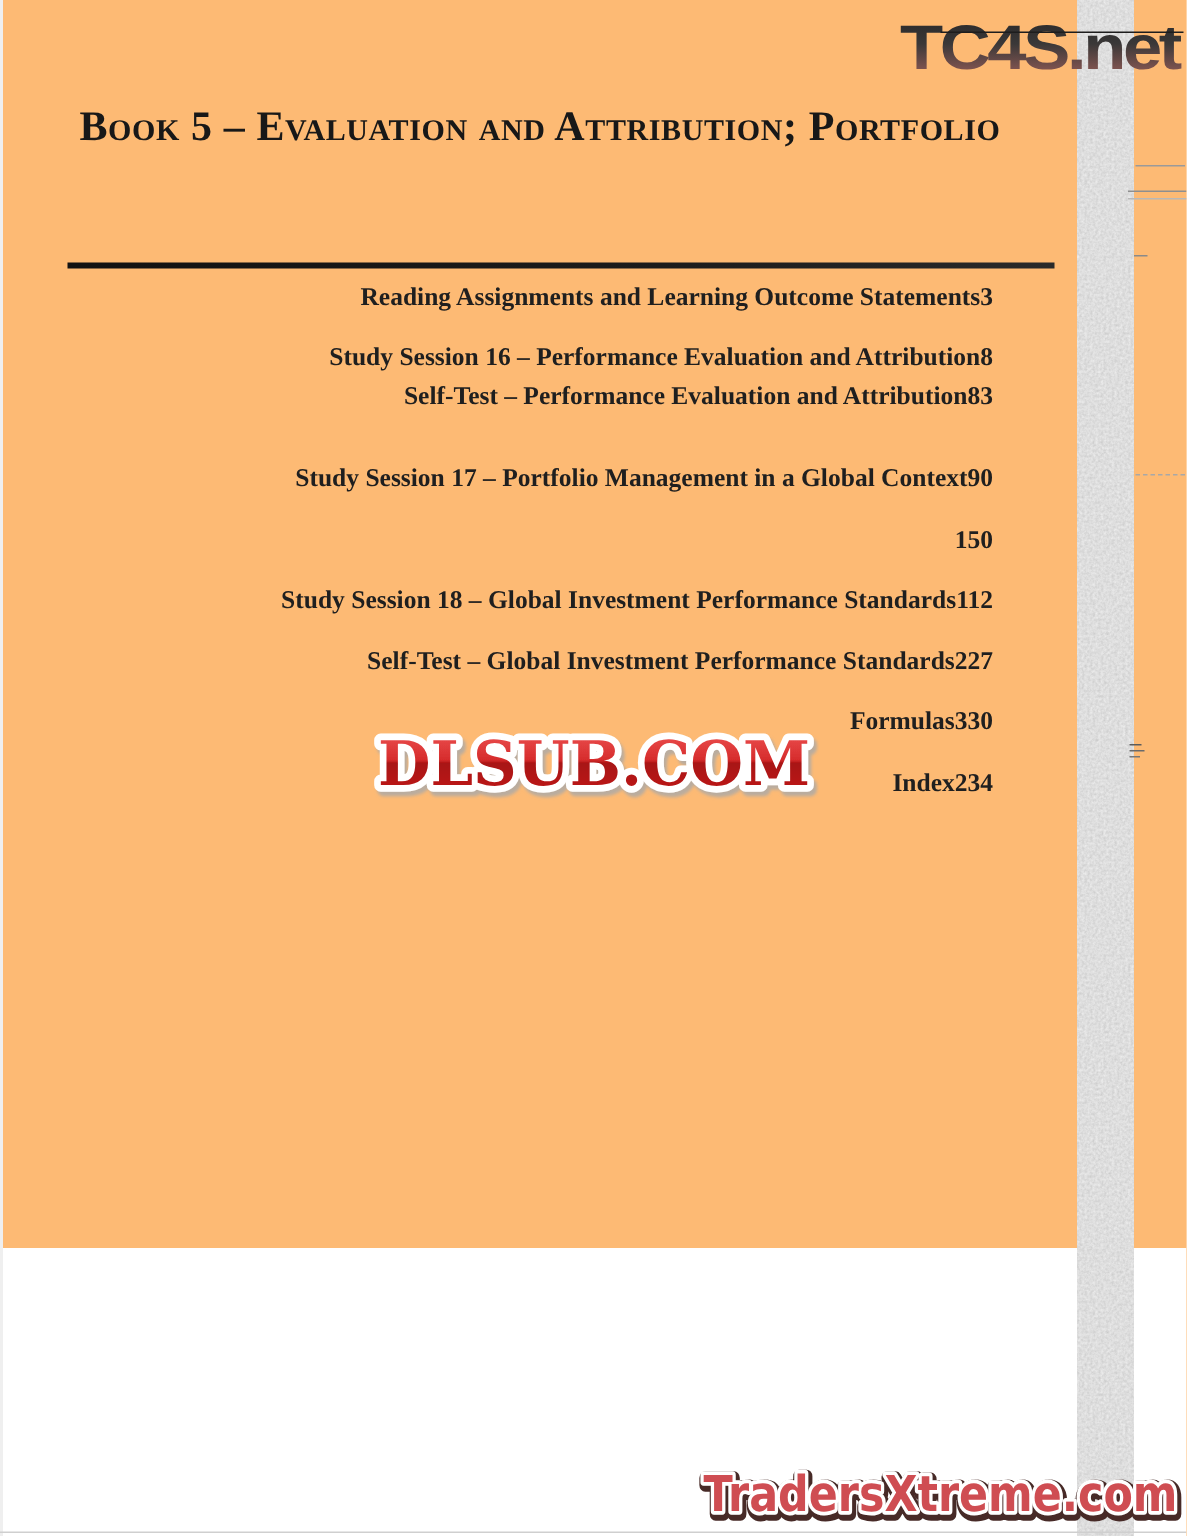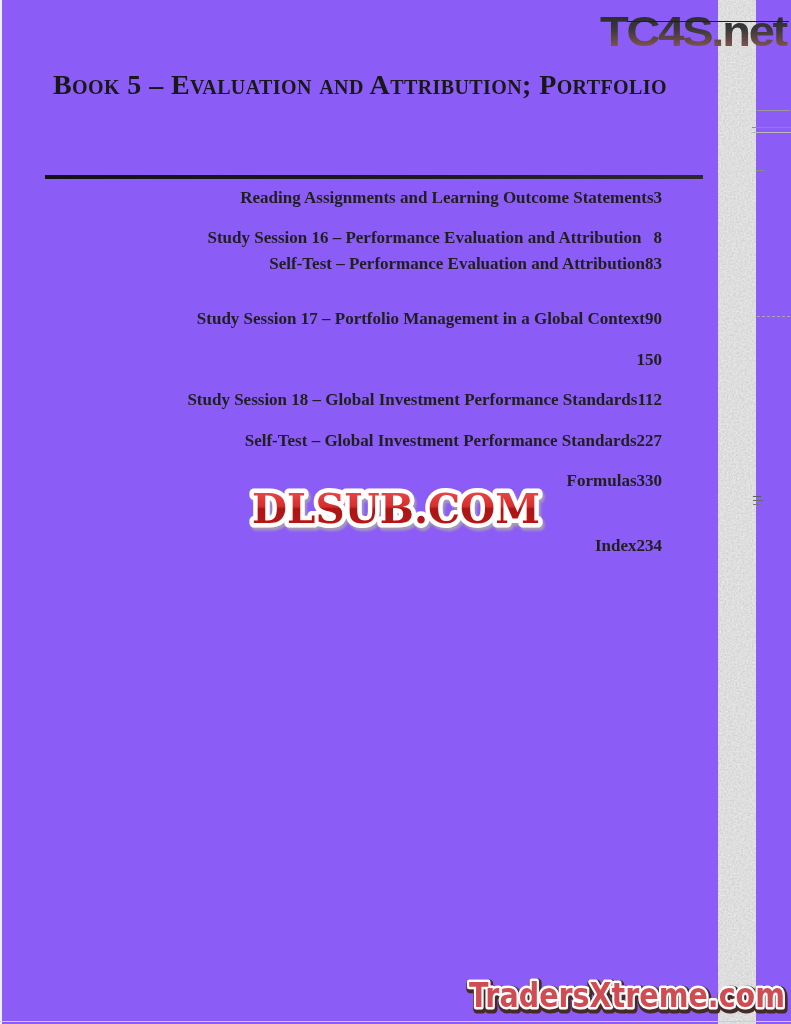--- a/index.html
+++ b/index.html
@@ -1,18 +1,18 @@
 <!DOCTYPE html>
 <html><head>
 <meta charset="utf-8">
 <style>
   html,body{margin:0;padding:0;}
   body{width:791px;height:1024px;background:#ffffff;overflow:hidden;
        font-family:"Liberation Serif", serif;}
-  .page{position:relative;width:791px;height:1024px;background:#8b5cf6;}
+  .page{position:relative;width:791px;height:832px;background:#fdba74;}
 
   
   .strip{position:absolute;top:0;left:718px;width:38px;height:1024px;}
 
   
   .edge-left{position:absolute;left:0;top:0;width:2px;height:1024px;background:#efefef;}
   .edge-bottom{position:absolute;left:0;top:1021px;width:791px;height:1px;background:#cfcfcf;}
 
   
   .art{position:absolute;}
@@ -38,22 +38,22 @@
   .rule{position:absolute;left:45px;top:175px;width:658px;height:4px;
         background:linear-gradient(90deg,#121212 0%,#1c1c1c 60%,#2a2a2a 100%);}
 
   
   .toc{position:absolute;left:66px;top:188px;width:596px;color:#1f1f1f;}
   .row{position:absolute;left:0;width:596px;display:flex;
        justify-content:flex-end;font-size:17px;font-weight:600;}
   .row .lbl{white-space:nowrap;}
   .row .pg{text-align:right;}
   .row.indent .lbl{padding-left:39px;}
-  .r0{top:0px;}.r1{top:40px;gap:12px;}.r2{top:66px;}.r3{top:121px;}.r4{top:162px;}
-  .r5{top:202px;}.r6{top:243px;}.r7{top:283px;}.r8{top:324px;margin-top:24px;}
+  .r0{top:0px;}.r1{top:40px;}.r2{top:66px;}.r3{top:121px;}.r4{top:162px;}
+  .r5{top:202px;}.r6{top:243px;}.r7{top:283px;}.r8{top:324px;}
 
   
   .dlsub{position:absolute;left:246px;top:478px;}
   .tradersx{position:absolute;left:462px;top:972px;}
 </style>
 </head>
 <body>
 
 <div class="page">
 

